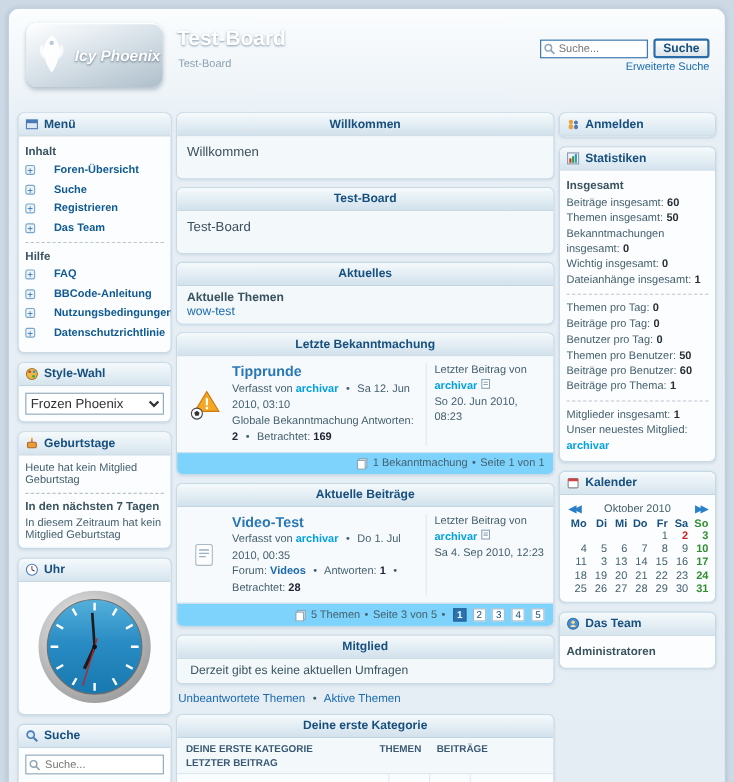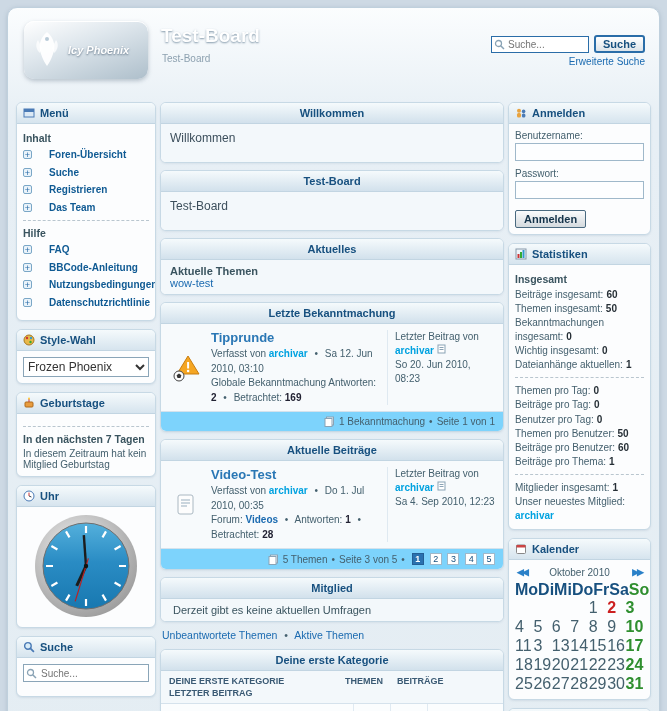--- a/index.html
+++ b/index.html
@@ -20,21 +20,21 @@
   }
   
   .banner { height:92px; position:relative; }
   .logo {
     position:absolute; left:16px; top:13px; width:124px; height:58px;
     border-radius:10px; padding:0 8px;
     background:linear-gradient(160deg,#ffffff 0%,#dfe7ed 40%,#aebfcb 100%);
     box-shadow:0 2px 4px rgba(80,100,120,.35), inset 0 1px 0 #fff;
     display:flex; align-items:center; gap:6px; cursor:pointer;
   }
-  .logo-text { color:#fff; font-weight:bold; font-style:italic; font-size:11px;
+  .logo-text { color:#fff; font-weight:bold; font-style:italic; font-size:14px;
     text-shadow:0 1px 2px rgba(90,110,130,.9); white-space:nowrap; }
   .site-title { position:absolute; left:153px; top:17px; color:#fff; font-size:19px;
     font-weight:bold; text-shadow:0 1px 2px rgba(110,135,155,.85); }
   .site-sub { position:absolute; left:154px; top:45px; color:#8da1b0; font-size:10px; }
   .topsearch { position:absolute; right:14px; top:27px; text-align:right; }
   .ts-row { display:flex; align-items:center; gap:5px; }
   .ts-input-wrap { position:relative; }
   .ts-input-wrap svg { position:absolute; left:3px; top:3px; }
   .ts-input { width:98px; height:17px; border:1px solid #2a6da8; padding:1px 3px 1px 16px;
     font-size:10px; background:#fff; color:#333; }
@@ -116,22 +116,22 @@
   .login-input { width:100%; height:18px; border:1px solid #9fb8ca; background:#fdfeff;
     margin:2px 0 7px; font-size:10px; padding:0 3px; }
   .btn-anmelden { border:1px solid #4a6a80; border-radius:2px; margin-top:4px;
     background:linear-gradient(#fafbfc,#d4dade); color:#14334a; font-weight:bold;
     font-size:11px; padding:2px 8px; cursor:pointer; font-family:inherit; }
   .stat { margin:1px 0; line-height:1.32; }
   .stat b, .sval { color:#262f36; margin-left:3px; }
   .cal-nav { display:flex; justify-content:space-between; align-items:center;
     padding:1px 2px 3px; font-size:10px; color:#44606e; }
   .arrow { color:#2a80c8; font-size:9px; letter-spacing:-2px; font-weight:bold; cursor:pointer; }
-  .cal-grid { display:grid; grid-template-columns:repeat(7,1fr); text-align:left;
-    font-size:16px; row-gap:1px; }
+  .cal-grid { display:grid; grid-template-columns:repeat(7,1fr); text-align:right;
+    font-size:10px; row-gap:1px; }
   .ch { font-weight:bold; color:#17507f; }
   .ch.sun { color:#2f8f2f; }
   .cc { color:#44606e; cursor:pointer; }
   .cc.sun { color:#2f8f2f; font-weight:bold; }
   .cc.today { color:#cc2020; font-weight:bold; }
 </style>
 </head>
 <body>
 
 <div class="page">
@@ -246,20 +246,21 @@
       <div class="portlet">
         <div class="p-h">
           <svg width="12" height="12">
               <rect x="2" y="5" width="8" height="5" rx="1" fill="#e89c3f" stroke="#b06a1a"></rect>
               <rect x="5.5" y="2" width="1" height="3" fill="#cc3333"></rect>
               <circle cx="6" cy="1.5" r="1" fill="#ffcc33"></circle>
             </svg>
           <span>Geburtstage</span>
         </div>
         <div class="p-b">
+          <div>Heute hat kein Mitglied Geburtstag</div>
           <hr class="dashed">
           <div class="group-title">In den nächsten 7 Tagen</div>
           <div>In diesem Zeitraum hat kein Mitglied Geburtstag</div>
         </div>
       </div>
 
       <div class="portlet">
         <div class="p-h">
           <svg width="12" height="12">
               <circle cx="6" cy="6" r="5" fill="#fff" stroke="#4a7ab5"></circle>
@@ -508,27 +509,20 @@
       <div class="portlet">
         <div class="p-h">
           <svg width="12" height="12">
               <circle cx="4" cy="3.8" r="2" fill="#e8a33f"></circle>
               <rect x="2" y="6" width="4" height="4.5" rx="1.5" fill="#e8a33f"></rect>
               <circle cx="8.6" cy="4.4" r="1.8" fill="#4a7ab5"></circle>
               <rect x="6.9" y="6.5" width="3.5" height="4" rx="1.5" fill="#4a7ab5"></rect>
             </svg>
           <span>Anmelden</span>
         </div>
-        <div class="p-b">
-          <label class="login-label">Benutzername:</label>
-          <input class="login-input" type="text" style="">
-          <label class="login-label">Passwort:</label>
-          <input class="login-input" type="password" style="">
-          <button class="btn-anmelden">Anmelden</button>
-        </div>
       </div>
 
       <div class="portlet">
         <div class="p-h">
           <svg width="12" height="12">
               <rect x="1" y="1" width="10" height="10" fill="#eef4fa" stroke="#8899aa"></rect>
               <rect x="2.5" y="6" width="2" height="4" fill="#cc3333"></rect>
               <rect x="5" y="4" width="2" height="6" fill="#33aa33"></rect>
               <rect x="7.5" y="2" width="2" height="8" fill="#3399cc"></rect>
             </svg>
@@ -547,21 +541,21 @@
 
   <div class="stat">
     <span>Bekanntmachungen insgesamt:</span><b class="sval">0</b>
   </div>
 
   <div class="stat">
     <span>Wichtig insgesamt:</span><b class="sval">0</b>
   </div>
 
   <div class="stat">
-    <span>Dateianhänge aktuellen:</span><b class="sval">1</b>
+    <span>Dateianhänge insgesamt:</span><b class="sval">1</b>
   </div>
 </div>
           <hr class="dashed">
           <div>
   <div class="stat">
     <span>Themen pro Tag:</span><b class="sval">0</b>
   </div>
 
   <div class="stat">
     <span>Beiträge pro Tag:</span><b class="sval">0</b>

